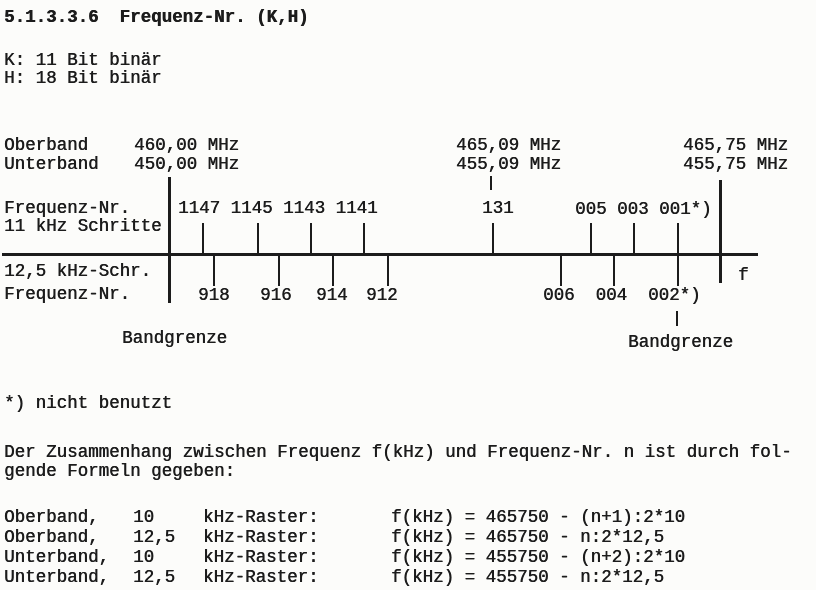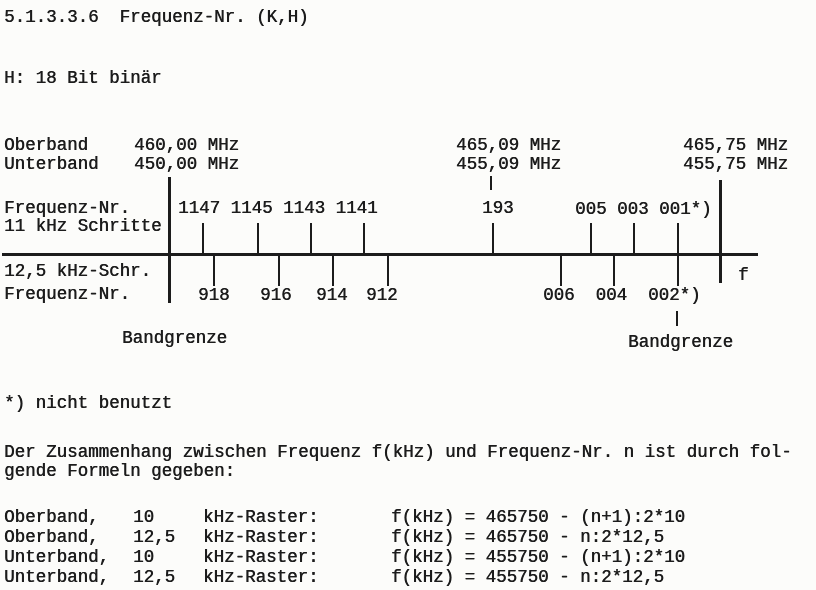--- a/index.html
+++ b/index.html
@@ -10,46 +10,47 @@
     overflow:hidden;
     font-family:"Liberation Mono","DejaVu Sans Mono",monospace;
   }
   .t{
     position:absolute;
     white-space:pre;
     font:17.5px/1.06 "Liberation Mono","DejaVu Sans Mono",monospace;
     color:#1c1c1c;
     text-shadow:0.4px 0 0 currentColor;
   }
-  .bold{font-weight:normal;}
+  .bold{font-weight:bold;}
   .vline,.hline{position:absolute;background:#1c1c1c;}
 </style>
 </head>
 <body>
 
 <div class="page">
 
   <span class="t bold" style="left:4px;top:8px">5.1.3.3.6  Frequenz-Nr. (K,H)</span>
+  <span class="t" style="left:4px;top:51px">K: 11 Bit binär</span>
   <span class="t" style="left:4px;top:69px">H: 18 Bit binär</span>
 
 
   <span class="t" style="left:4px;top:136px">Oberband</span>
   <span class="t" style="left:134px;top:136px">460,00 MHz</span>
   <span class="t" style="left:456px;top:136px">465,09 MHz</span>
   <span class="t" style="left:683px;top:136px">465,75 MHz</span>
 
   <span class="t" style="left:4px;top:155px">Unterband</span>
   <span class="t" style="left:134px;top:155px">450,00 MHz</span>
   <span class="t" style="left:456px;top:155px">455,09 MHz</span>
   <span class="t" style="left:683px;top:155px">455,75 MHz</span>
 
   <span class="t" style="left:4px;top:199px">Frequenz-Nr.</span>
   <span class="t" style="left:4px;top:217px">11 kHz Schritte</span>
   <span class="t" style="left:178px;top:199px">1147 1145 1143 1141</span>
-  <span class="t" style="left:482px;top:199px">193</span>
+  <span class="t" style="left:482px;top:199px">131</span>
   <span class="t" style="left:575px;top:200px">005 003 001*)</span>
 
   <span class="t" style="left:4px;top:262px">12,5 kHz-Schr.</span>
   <span class="t" style="left:4px;top:285px">Frequenz-Nr.</span>
   <span class="t" style="left:198px;top:286px">918</span>
   <span class="t" style="left:260px;top:286px">916</span>
   <span class="t" style="left:316px;top:286px">914</span>
   <span class="t" style="left:366px;top:286px">912</span>
   <span class="t" style="left:543px;top:286px">006  004  002*)</span>
   <span class="t" style="left:738px;top:266px">f</span>
@@ -92,20 +93,20 @@
   <span class="t" style="left:391px;top:508px">f(kHz) = 465750 - (n+1):2*10</span>
 
   <span class="t" style="left:4px;top:528px">Oberband,</span>
   <span class="t" style="left:133px;top:528px">12,5</span>
   <span class="t" style="left:203px;top:528px">kHz-Raster:</span>
   <span class="t" style="left:391px;top:528px">f(kHz) = 465750 - n:2*12,5</span>
 
   <span class="t" style="left:4px;top:548px">Unterband,</span>
   <span class="t" style="left:133px;top:548px">10</span>
   <span class="t" style="left:203px;top:548px">kHz-Raster:</span>
-  <span class="t" style="left:391px;top:548px">f(kHz) = 455750 - (n+1):2*10</span>
+  <span class="t" style="left:391px;top:548px">f(kHz) = 455750 - (n+2):2*10</span>
 
   <span class="t" style="left:4px;top:568px">Unterband,</span>
   <span class="t" style="left:133px;top:568px">12,5</span>
   <span class="t" style="left:203px;top:568px">kHz-Raster:</span>
   <span class="t" style="left:391px;top:568px">f(kHz) = 455750 - n:2*12,5</span>
 
 </div>
 
 </body></html>

